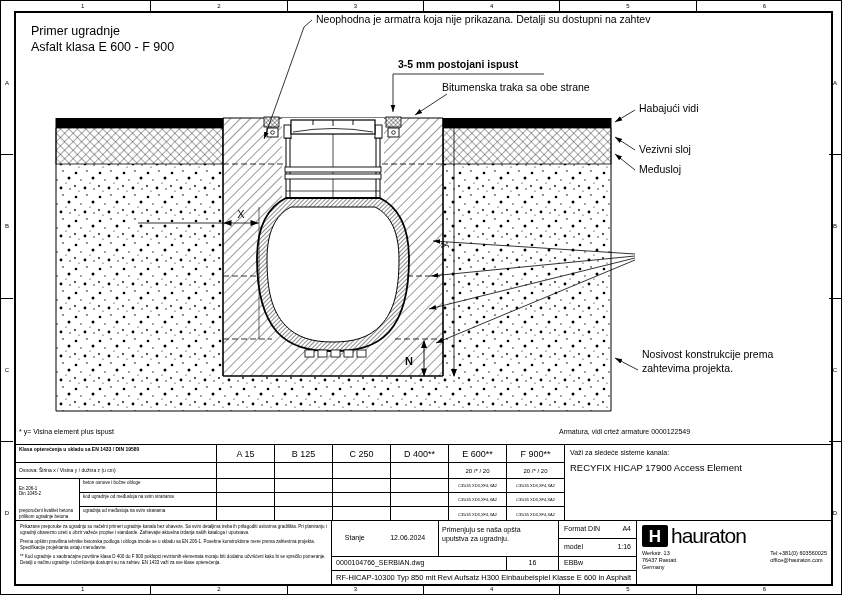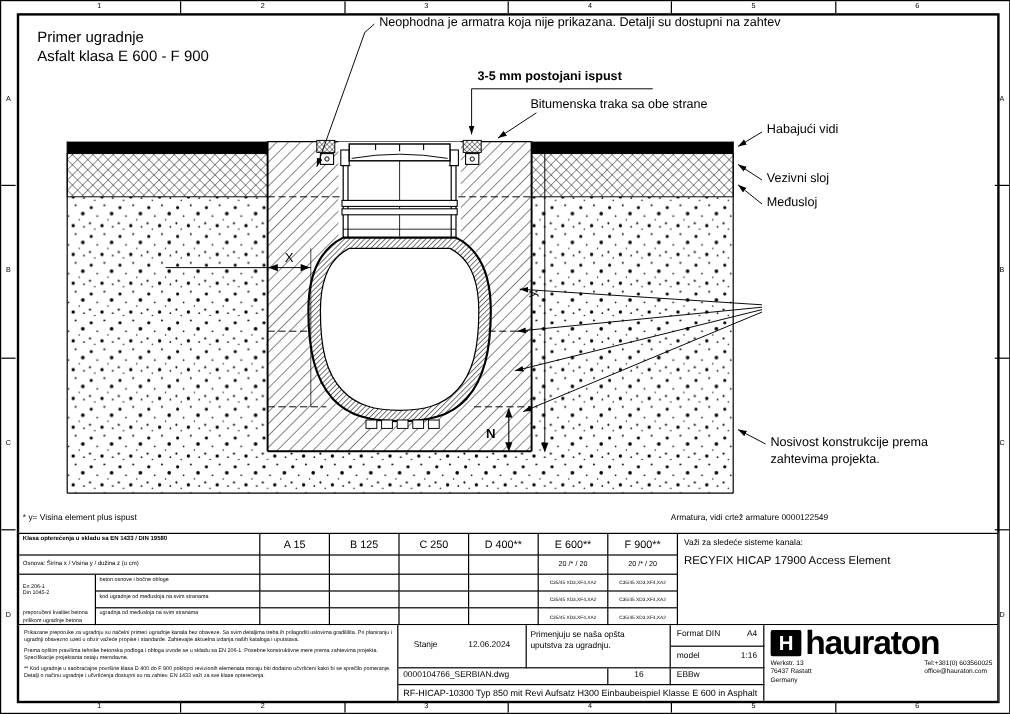--- a/index.html
+++ b/index.html
@@ -32,21 +32,21 @@
   .tiny4{font-size:4.5px;line-height:5.5px;}
   .cls{font-size:9px;display:flex;align-items:center;justify-content:center;}
   .ctr{display:flex;align-items:center;justify-content:center;}
   .pad{padding:1px 3px;}
   .f7{font-size:7px;line-height:8.5px;}
   .f75{font-size:7.5px;}
   .sys-l{font-size:7px;}
   .sys-v{font-size:9.5px;}
   .disc p{margin:0 0 4px 0;}
   .disc{font-size:4.5px;line-height:5.6px;padding:3px 4px;}
-  .brand-name{font-size:28px;font-weight:bold;letter-spacing:-1px;line-height:24px;}
+  .brand-name{font-size:21px;font-weight:normal;letter-spacing:-1px;line-height:24px;}
   .addr{font-size:5.5px;line-height:7px;}
   svg text{font-family:"Liberation Sans",sans-serif;}
 </style>
 </head>
 <body>
 
 <div class="page">
 
   <div class="mstrip h" style="top:0;">
     <div class="seg">
@@ -279,21 +279,21 @@
   </svg>
 
   <div class="t title" style="left:30px;top:22px;">Primer ugradnje
 Asfalt klasa E 600 - F 900</div>
   <div class="t co" style="left:315px;top:12px;">Neophodna je armatra koja nije prikazana. Detalji su dostupni na zahtev</div>
   <div class="t co" style="left:397px;top:57px;font-weight:bold;">3-5 mm postojani ispust</div>
   <div class="t co" style="left:441px;top:80px;">Bitumenska traka sa obe strane</div>
   <div class="t co" style="left:638px;top:101px;">Habajući vidi</div>
   <div class="t co" style="left:638px;top:142px;">Vezivni sloj</div>
   <div class="t co" style="left:638px;top:162px;text-align:center;">Međusloj</div>
-  <div class="t co pre" style="left:641px;top:362px;width:190px;white-space:pre-line;">Nosivost konstrukcije prema
+  <div class="t co pre" style="left:641px;top:347px;width:190px;white-space:pre-line;">Nosivost konstrukcije prema
 zahtevima projekta.</div>
   <div class="t note7" style="left:18px;top:427px;">* y= Visina element plus ispust</div>
   <div class="t note7" style="left:558px;top:427px;">Armatura, vidi crtež armature 0000122549</div>
 
   <div class="tbl">
     <div class="cell tiny pad" style="left:0;top:0;width:201px;height:18px;font-weight:bold;">Klasa opterećenja u skladu sa EN 1433 / DIN 19580</div>
     <div class="cell cls" style="left:201px;top:0;width:58px;height:18px;">A 15</div>
     <div class="cell cls" style="left:259px;top:0;width:58px;height:18px;">B 125</div>
     <div class="cell cls" style="left:317px;top:0;width:58px;height:18px;">C 250</div>
     <div class="cell cls" style="left:375px;top:0;width:58px;height:18px;">D 400**</div>

